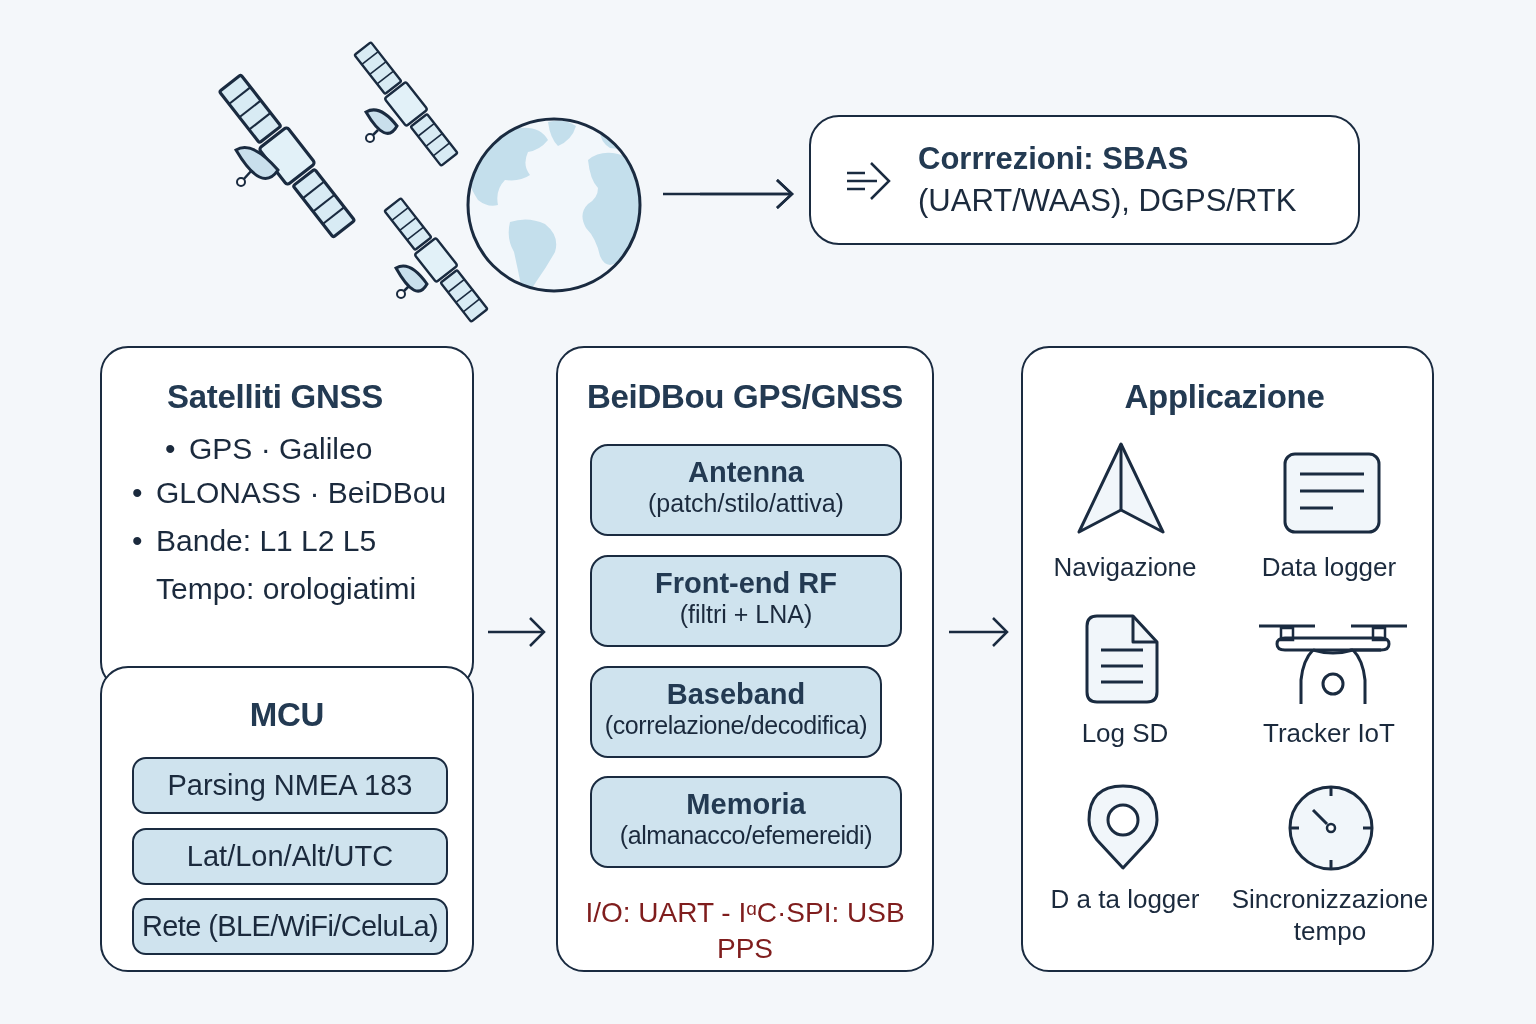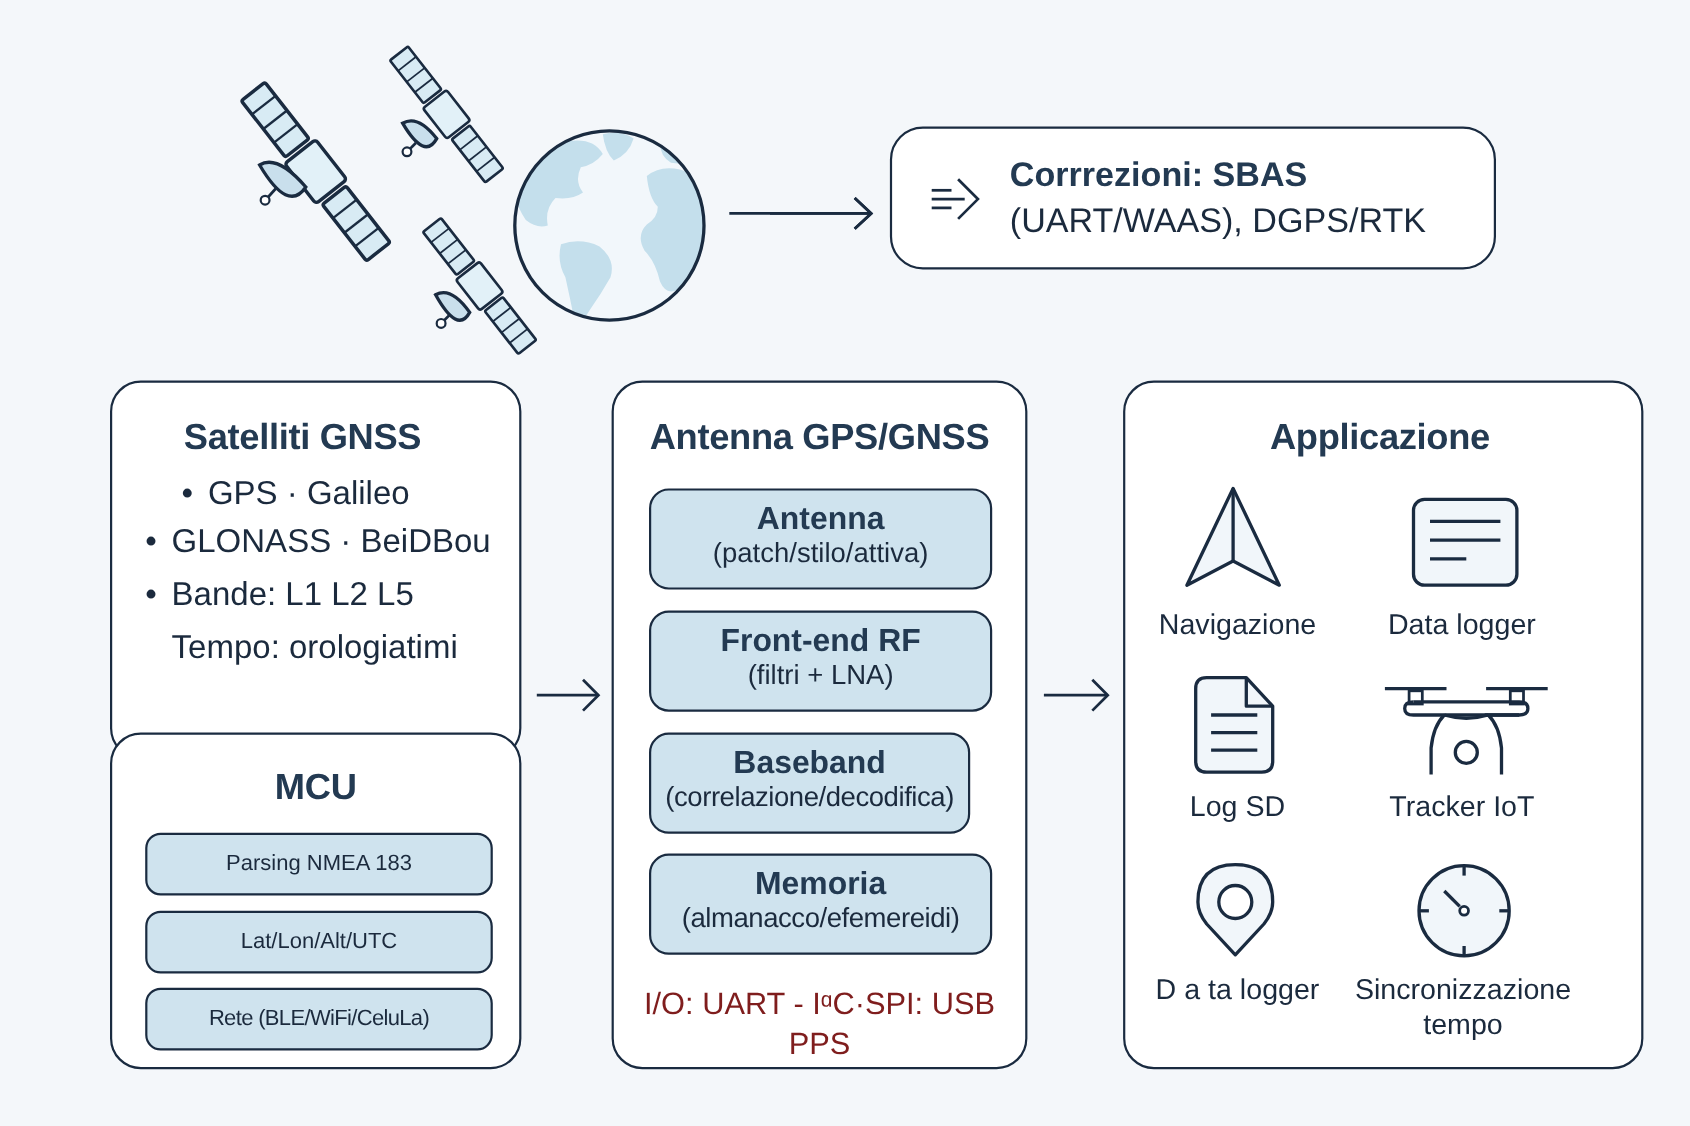--- a/index.html
+++ b/index.html
@@ -44,21 +44,21 @@
       color: #1b2a3d;
       line-height: 30px;
     }
     .mcu-block {
       position: absolute;
       left: 30px; right: 24px;
       height: 57px;
       background: #cfe3ee;
       border: 2px solid #1a2b40;
       border-radius: 14px;
-      font-size: 20px;
+      font-size: 29px;
       line-height: 53px;
       color: #1b2a3d;
       text-align: center;
     }
     .gnss-line {
       position: absolute;
       left: 30px;
       font-size: 30px;
       color: #1b2a3d;
       white-space: nowrap;
@@ -217,21 +217,21 @@
 </div>
 
 <div class="abs" style="left:486px;top:615px;width:62px;height:34px;">
   <svg width="62" height="34" viewBox="0 0 62 34">
     <line x1="2" y1="17" x2="58" y2="17" stroke="#1a2b40" stroke-width="2.5"></line>
     <polyline points="44,3 58,17 44,31" fill="none" stroke="#1a2b40" stroke-width="2.5"></polyline>
   </svg>
 </div>
 
 <div class="box" style="left:556px;top:346px;width:378px;height:626px;">
-  <div class="box-title" style="top:30px;">Antenna GPS/GNSS</div>
+  <div class="box-title" style="top:30px;">BeiDBou GPS/GNSS</div>
 
   <div class="sub-block" style="left:32px;top:96px;width:312px;height:92px;padding-top:10px;">
     <div class="sub-title">Antenna</div>
     <div class="sub-desc">(patch/stilo/attiva)</div>
   </div>
   <div class="sub-block" style="left:32px;top:207px;width:312px;height:92px;padding-top:10px;">
     <div class="sub-title">Front-end RF</div>
     <div class="sub-desc">(filtri + LNA)</div>
   </div>
   <div class="sub-block" style="left:32px;top:318px;width:292px;height:92px;padding-top:10px;">
@@ -247,21 +247,21 @@
   <div class="io-text" style="top:582px;">PPS</div>
 </div>
 
 <div class="abs" style="left:947px;top:615px;width:64px;height:34px;">
   <svg width="64" height="34" viewBox="0 0 64 34">
     <line x1="2" y1="17" x2="60" y2="17" stroke="#1a2b40" stroke-width="2.5"></line>
     <polyline points="46,3 60,17 46,31" fill="none" stroke="#1a2b40" stroke-width="2.5"></polyline>
   </svg>
 </div>
 
-<div class="box" style="left:1021px;top:346px;width:473px;height:626px;">
+<div class="box" style="left:1021px;top:346px;width:413px;height:626px;">
   <div class="box-title" style="top:30px;left:-6px;">Applicazione</div>
 
   <div class="app-item" style="left:0px;top:90px;width:204px;height:150px;">
     <span class="abs" style="left:52px;top:2px;">
       <svg width="92" height="96" viewBox="0 0 92 96">
         <path d="M 46 4 L 88 92 L 46 70 L 4 92 Z" fill="#f1f6fa" stroke="#1a2b40" stroke-width="3" stroke-linejoin="round"></path>
         <line x1="46" y1="4" x2="46" y2="70" stroke="#1a2b40" stroke-width="3"></line>
       </svg>
     </span>
     <div class="app-label" style="top:114px;">Navigazione</div>

